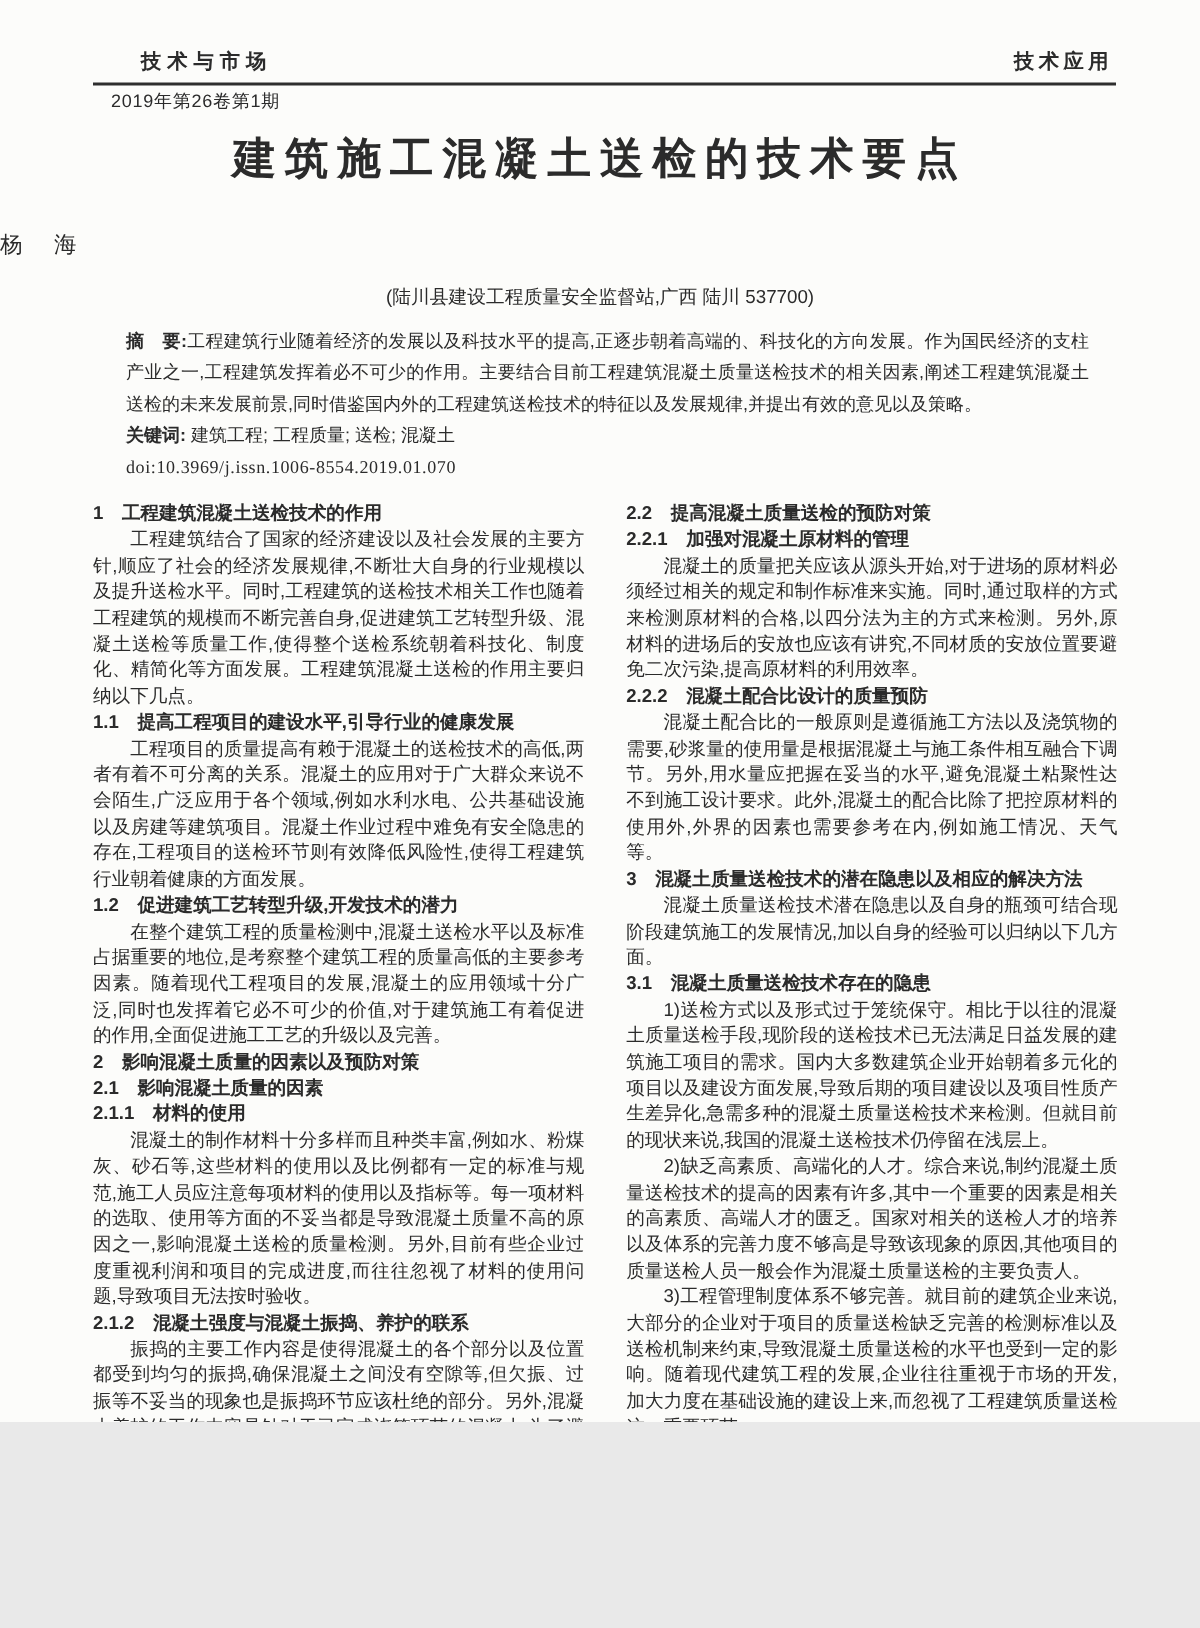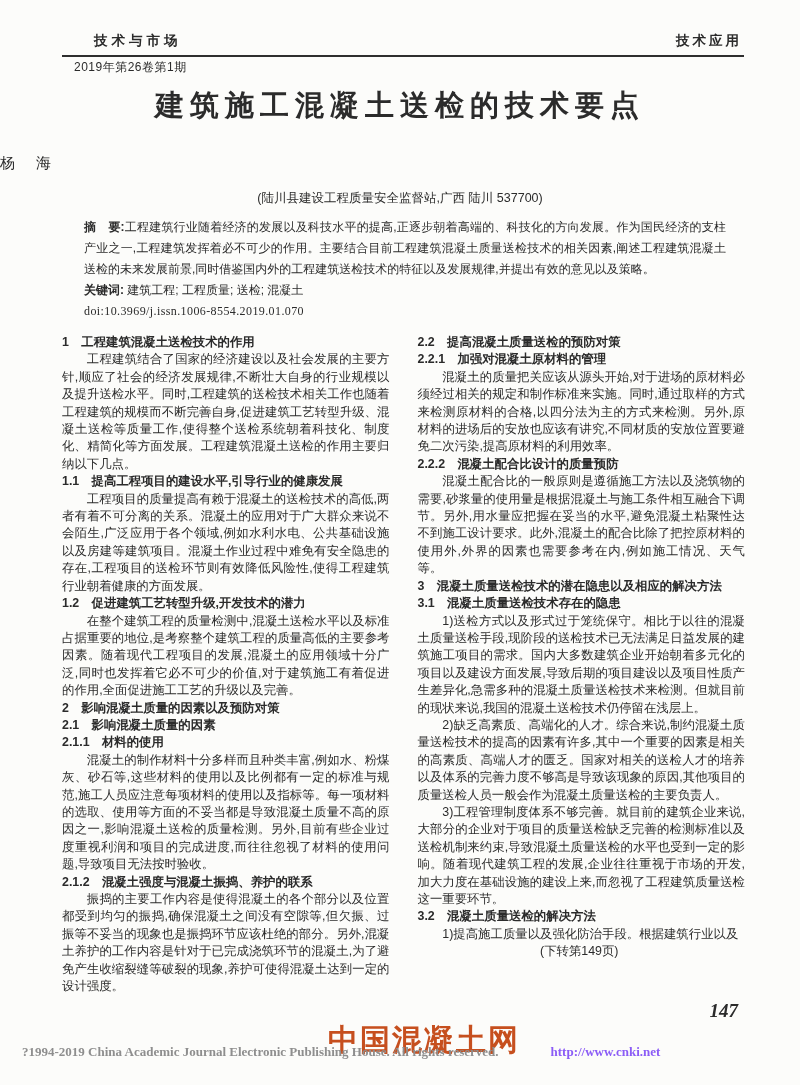--- a/index.html
+++ b/index.html
@@ -1,19 +1,19 @@
 <!DOCTYPE html>
 <html lang="zh"><head>
 <meta charset="utf-8">
 <style>
   html,body{margin:0;padding:0;}
   body{background:#e9e9e9;}
   .page{
     position:relative;
-    width:800px;height:1085px;
+    width:800px;height:948px;
     margin:0 auto;
     background:#fcfcfa;
     font-family:"Liberation Sans","DejaVu Sans",sans-serif;
     color:#2b2b2b;
     overflow:hidden;
   }
   
   .hdr-row{position:absolute;top:32px;left:62px;right:58px;display:flex;justify-content:space-between;}
   .journal-name{font-size:13.5px;font-weight:600;letter-spacing:4px;padding-left:32px;}
   .column-tag{font-size:13.5px;font-weight:600;letter-spacing:3px;}
@@ -86,20 +86,21 @@
       <p class="blk-h">2.1.2　混凝土强度与混凝土振捣、养护的联系</p>
       <p class="blk-p">振捣的主要工作内容是使得混凝土的各个部分以及位置都受到均匀的振捣,确保混凝土之间没有空隙等,但欠振、过振等不妥当的现象也是振捣环节应该杜绝的部分。另外,混凝土养护的工作内容是针对于已完成浇筑环节的混凝土,为了避免产生收缩裂缝等破裂的现象,养护可使得混凝土达到一定的设计强度。</p>
     </div>
     <div class="col">
       <p class="blk-h">2.2　提高混凝土质量送检的预防对策</p>
       <p class="blk-h">2.2.1　加强对混凝土原材料的管理</p>
       <p class="blk-p">混凝土的质量把关应该从源头开始,对于进场的原材料必须经过相关的规定和制作标准来实施。同时,通过取样的方式来检测原材料的合格,以四分法为主的方式来检测。另外,原材料的进场后的安放也应该有讲究,不同材质的安放位置要避免二次污染,提高原材料的利用效率。</p>
       <p class="blk-h">2.2.2　混凝土配合比设计的质量预防</p>
       <p class="blk-p">混凝土配合比的一般原则是遵循施工方法以及浇筑物的需要,砂浆量的使用量是根据混凝土与施工条件相互融合下调节。另外,用水量应把握在妥当的水平,避免混凝土粘聚性达不到施工设计要求。此外,混凝土的配合比除了把控原材料的使用外,外界的因素也需要参考在内,例如施工情况、天气等。</p>
       <p class="blk-h">3　混凝土质量送检技术的潜在隐患以及相应的解决方法</p>
+      <p class="blk-p">混凝土质量送检技术潜在隐患以及自身的瓶颈可结合现阶段建筑施工的发展情况,加以自身的经验可以归纳以下几方面。</p>
       <p class="blk-h">3.1　混凝土质量送检技术存在的隐患</p>
       <p class="blk-p">1)送检方式以及形式过于笼统保守。相比于以往的混凝土质量送检手段,现阶段的送检技术已无法满足日益发展的建筑施工项目的需求。国内大多数建筑企业开始朝着多元化的项目以及建设方面发展,导致后期的项目建设以及项目性质产生差异化,急需多种的混凝土质量送检技术来检测。但就目前的现状来说,我国的混凝土送检技术仍停留在浅层上。</p>
       <p class="blk-p">2)缺乏高素质、高端化的人才。综合来说,制约混凝土质量送检技术的提高的因素有许多,其中一个重要的因素是相关的高素质、高端人才的匮乏。国家对相关的送检人才的培养以及体系的完善力度不够高是导致该现象的原因,其他项目的质量送检人员一般会作为混凝土质量送检的主要负责人。</p>
       <p class="blk-p">3)工程管理制度体系不够完善。就目前的建筑企业来说,大部分的企业对于项目的质量送检缺乏完善的检测标准以及送检机制来约束,导致混凝土质量送检的水平也受到一定的影响。随着现代建筑工程的发展,企业往往重视于市场的开发,加大力度在基础设施的建设上来,而忽视了工程建筑质量送检这一重要环节。</p>
       <p class="blk-h">3.2　混凝土质量送检的解决方法</p>
       <p class="blk-p">1)提高施工质量以及强化防治手段。根据建筑行业以及</p>
       <p class="cont-note">(下转第149页)</p>
     </div>
   </div>
 

